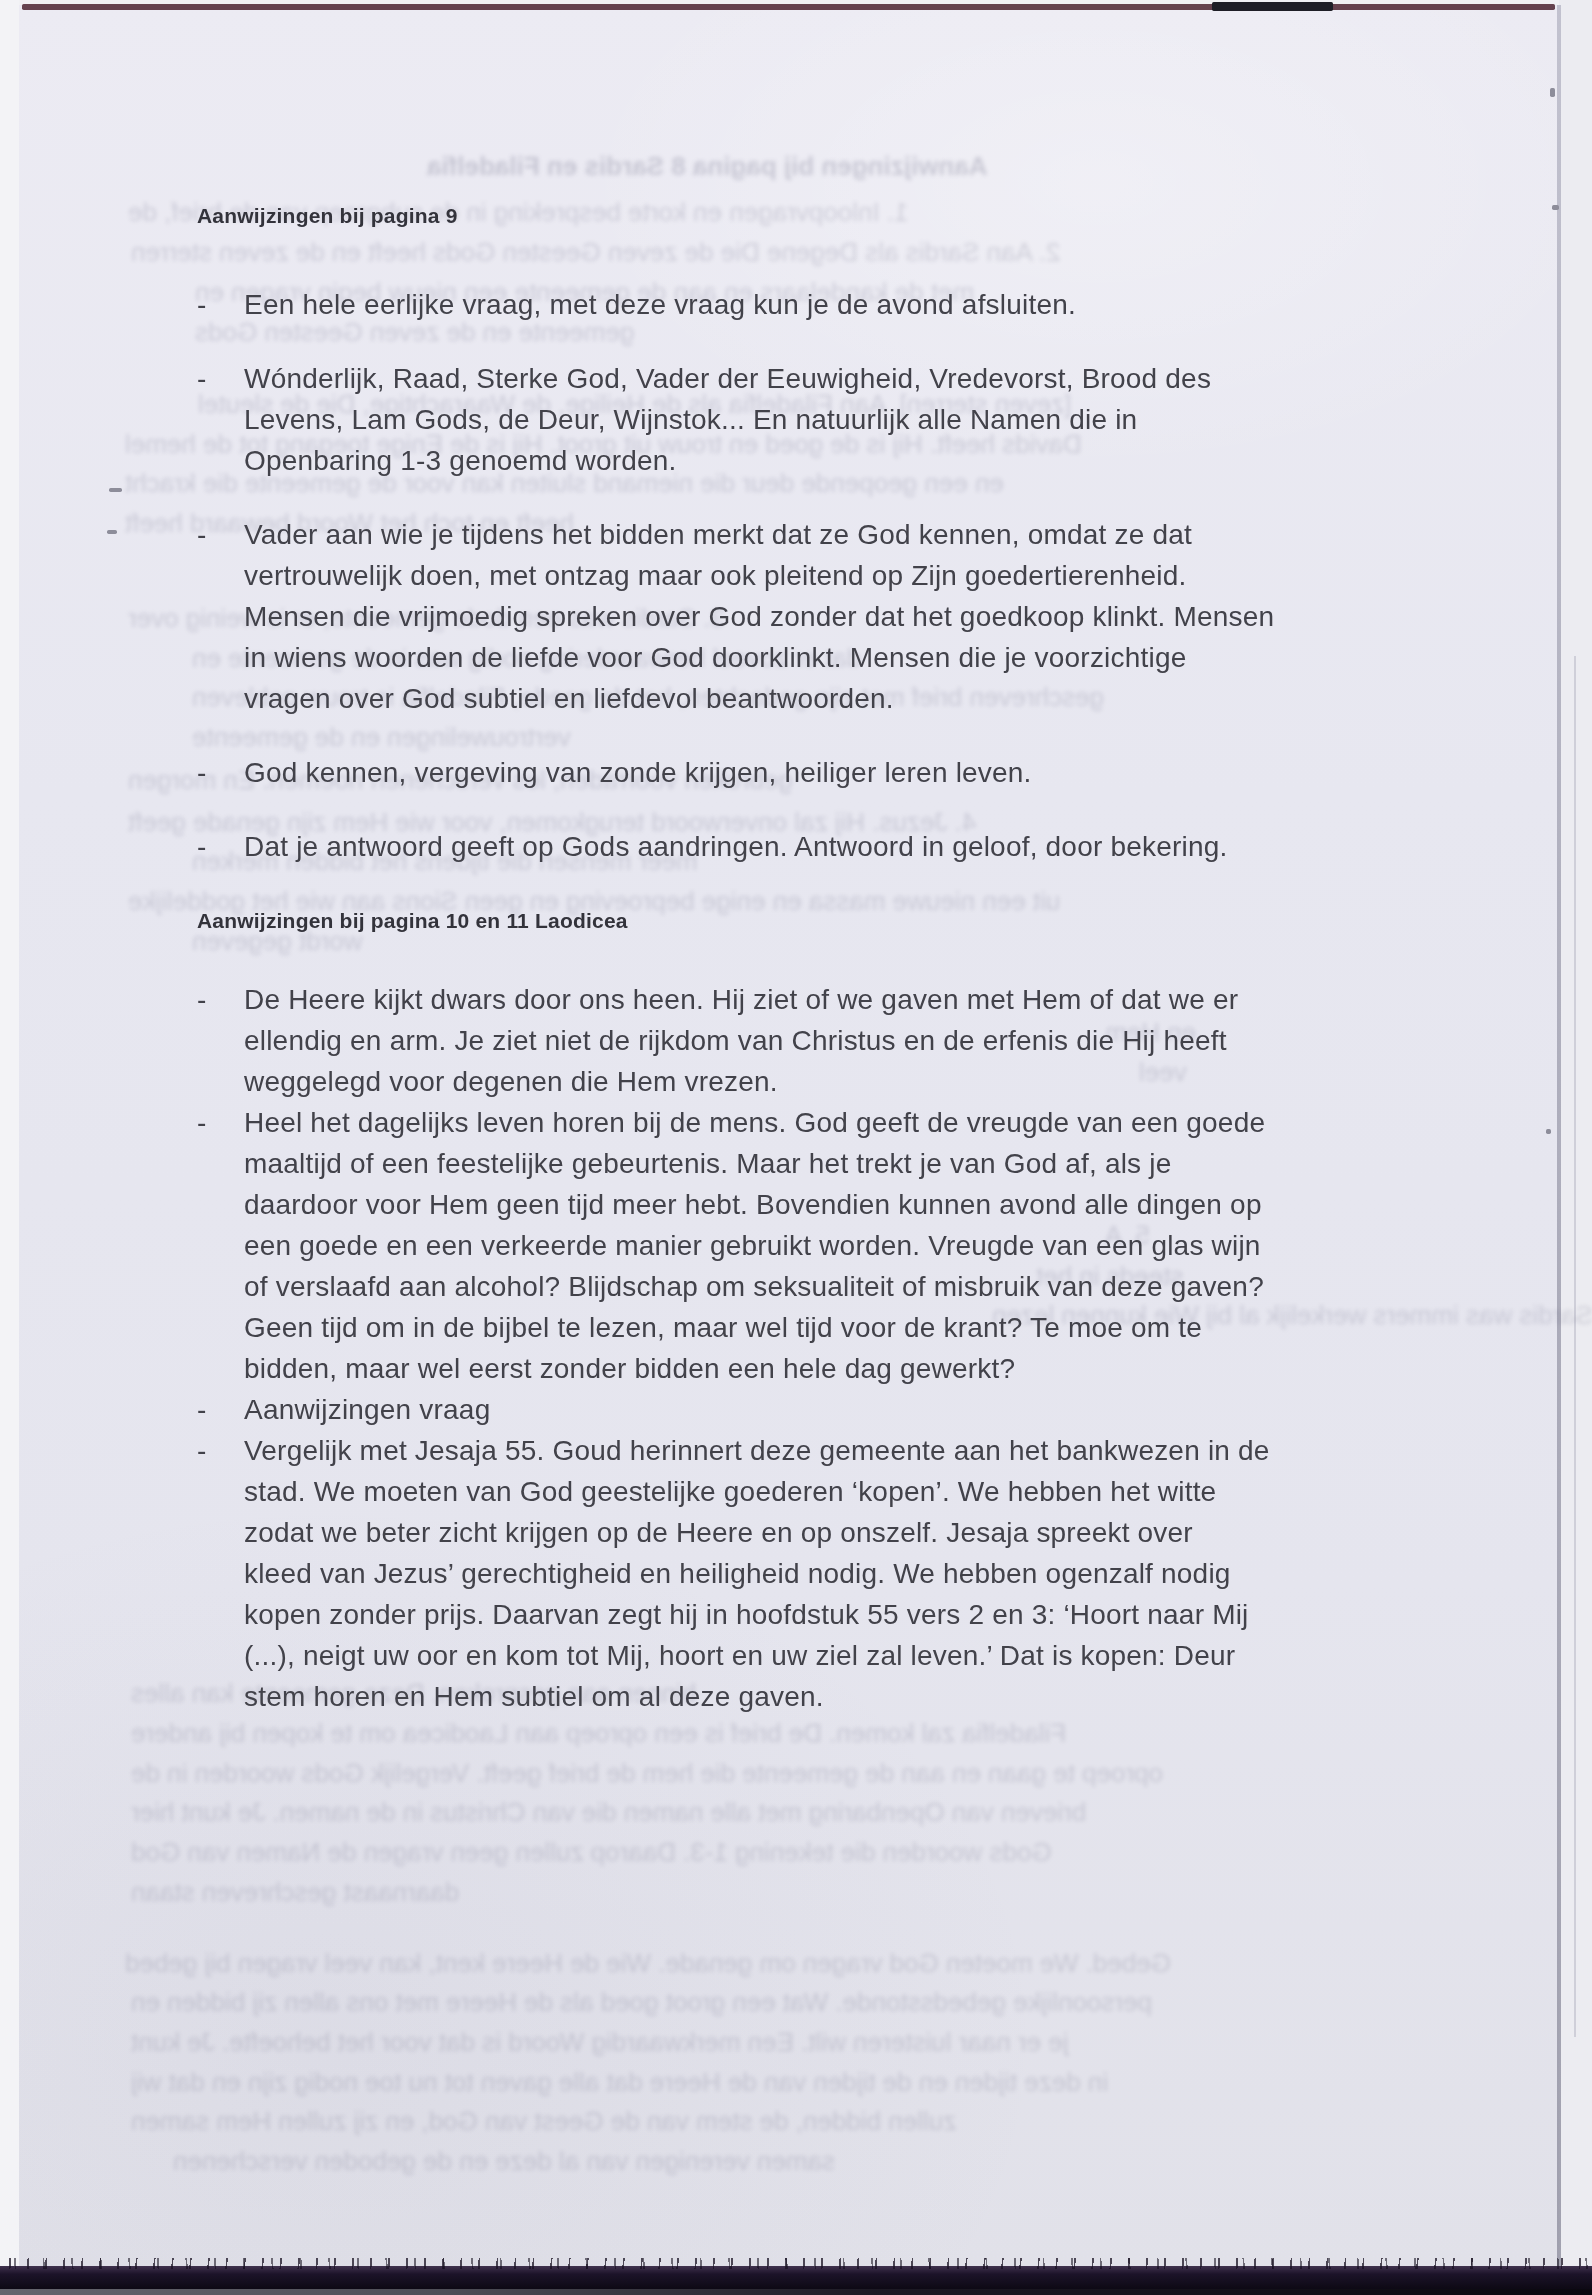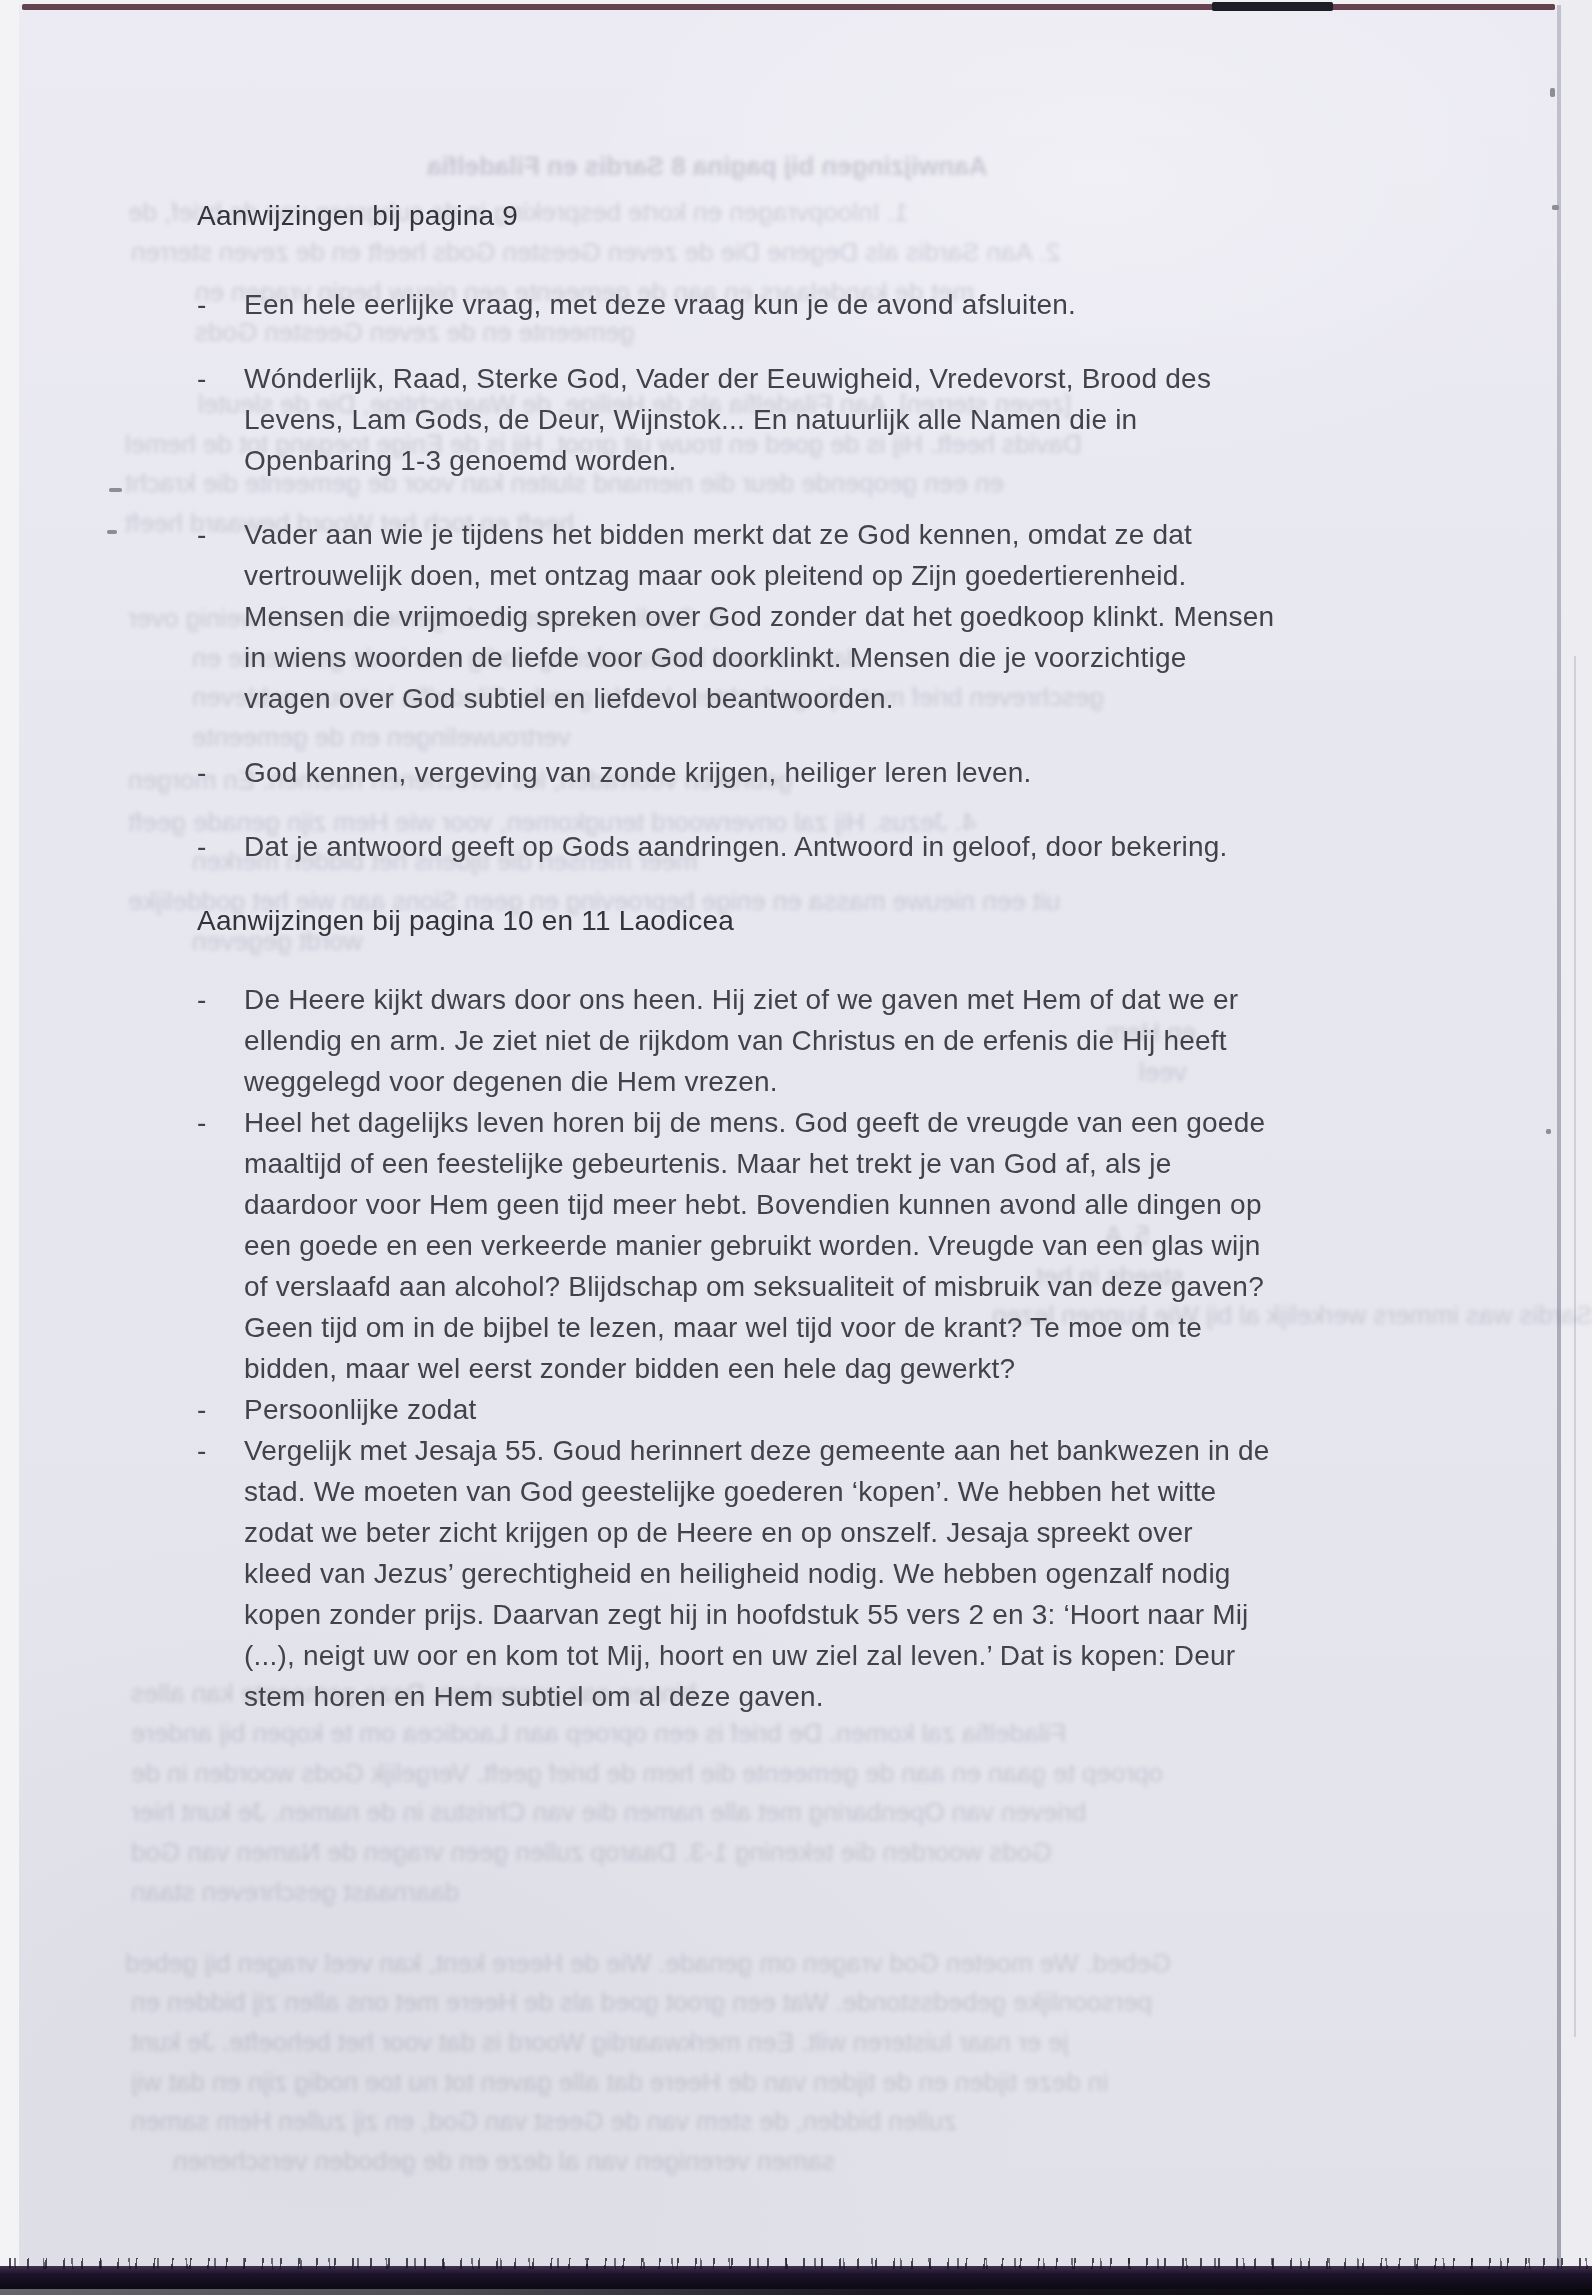--- a/index.html
+++ b/index.html
@@ -42,21 +42,21 @@
       repeating-linear-gradient(94deg,transparent 0 9.5px,rgba(25,18,35,.75) 9.5px 11.2px,transparent 11.2px 18px),
       repeating-linear-gradient(86deg,transparent 0 14.7px,rgba(15,10,25,.55) 14.7px 16.4px,transparent 16.4px 28.5px);
   }
   .bottom-strip{position:absolute;left:0;top:2289px;width:1592px;height:7px;
     background:linear-gradient(90deg,#6f6f78 0%,#55555e 28%,#1e1b26 55%,#0a080f 100%);opacity:.9;}
 
   .content{
     position:absolute;left:197px;top:195px;width:1260px;
     color:var(--text);font-size:28px;line-height:41px;letter-spacing:0.2px;
   }
-  .h{font-weight:normal;color:var(--heading);font-size:28px;}
+  .h{font-weight:bold;color:var(--heading);font-size:21px;}
   .h1{margin:0 0 48px 0;}
   .h2{margin:12px 0 38px 0;}
   .bullet{display:flex;}
   .s1 .bullet{margin-bottom:33px;}
   .s2 .bullet{margin-bottom:0;}
   .dash{flex:none;width:47px;}
   .blines{flex:1;}
   .bline{white-space:nowrap;}
 
   .ghost{
@@ -176,21 +176,21 @@
             <div class="bline">daardoor voor Hem geen tijd meer hebt. Bovendien kunnen avond alle dingen op</div>
             <div class="bline">een goede en een verkeerde manier gebruikt worden. Vreugde van een glas wijn</div>
             <div class="bline">of verslaafd aan alcohol? Blijdschap om seksualiteit of misbruik van deze gaven?</div>
             <div class="bline">Geen tijd om in de bijbel te lezen, maar wel tijd voor de krant? Te moe om te</div>
             <div class="bline">bidden, maar wel eerst zonder bidden een hele dag gewerkt?</div>
           </div>
         </div>
         <div class="bullet">
           <div class="dash">-</div>
           <div class="blines">
-            <div class="bline">Persoonlijke zodat</div>
+            <div class="bline">Aanwijzingen vraag</div>
           </div>
         </div>
         <div class="bullet">
           <div class="dash">-</div>
           <div class="blines">
             <div class="bline">Vergelijk met Jesaja 55. Goud herinnert deze gemeente aan het bankwezen in de</div>
             <div class="bline">stad. We moeten van God geestelijke goederen ‘kopen’. We hebben het witte</div>
             <div class="bline">zodat we beter zicht krijgen op de Heere en op onszelf. Jesaja spreekt over</div>
             <div class="bline">kleed van Jezus’ gerechtigheid en heiligheid nodig. We hebben ogenzalf nodig</div>
             <div class="bline">kopen zonder prijs. Daarvan zegt hij in hoofdstuk 55 vers 2 en 3: ‘Hoort naar Mij</div>

